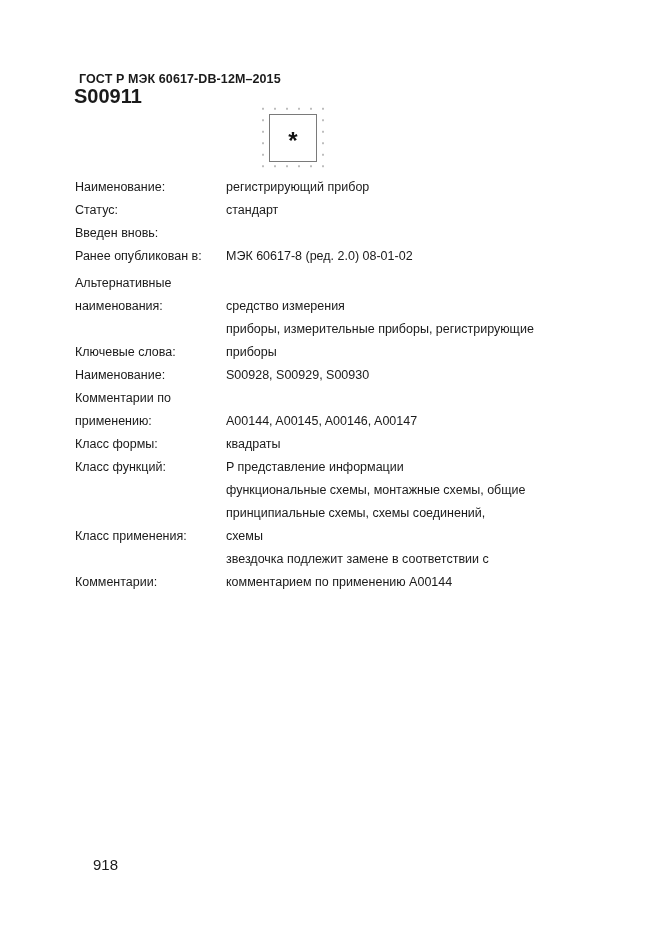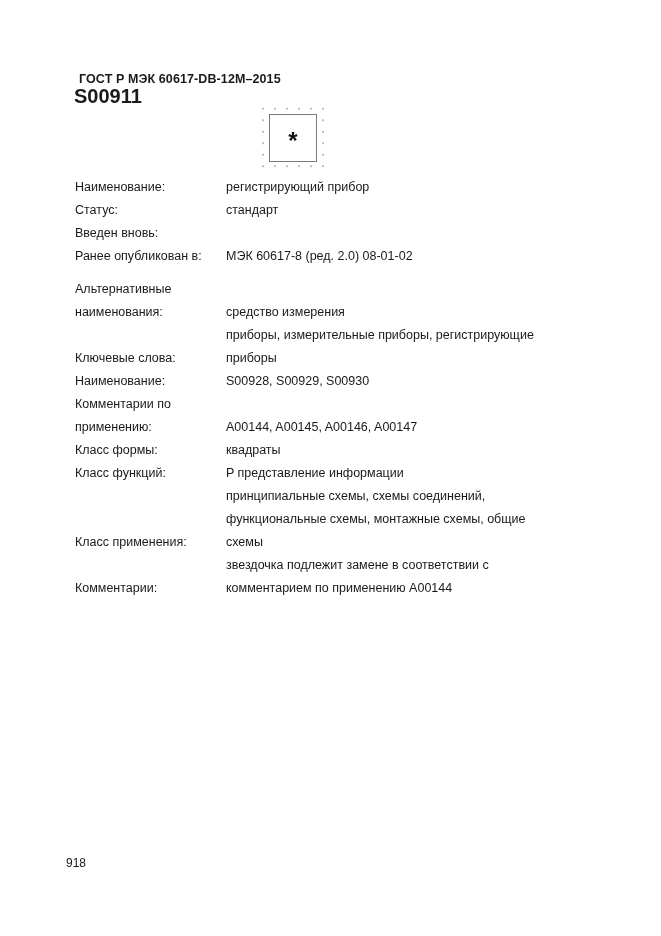--- a/index.html
+++ b/index.html
@@ -28,26 +28,26 @@
     display: flex; align-items: center; justify-content: center;
   }
   .symbol-asterisk {
     font-size: 24px; font-weight: bold; line-height: 1; margin-top: 6px; color: #111;
   }
   .fields {
     position: absolute; left: 75px; top: 179px; width: 520px;
     font-size: 12.5px;
   }
   .row { display: flex; align-items: flex-end; }
-  .row.gap { margin-top: 10px; }
+  .row.gap { margin-top: 4px; }
   .label { width: 151px; flex: 0 0 151px; }
   .value { flex: 1; }
   .line { height: 23px; line-height: 17px; white-space: nowrap; }
   .page-number {
-    position: absolute; left: 66px; top: 856px; font-size: 12px;
+    position: absolute; left: 93px; top: 856px; font-size: 15px;
   }
 </style>
 </head>
 <body>
 
 <div class="doc-header">ГОСТ Р МЭК 60617-DB-12M–2015</div>
 
 <div class="symbol-id">S00911</div>
 
 <div class="symbol-frame"></div>
@@ -145,22 +145,22 @@
     <div class="value">
         <div class="line">P представление информации</div>
       </div>
   </div>
 
   <div class="row">
     <div class="label">
         <div class="line">Класс применения:</div>
       </div>
     <div class="value">
+      <div class="line">функциональные схемы, монтажные схемы, общие</div>
       <div class="line">принципиальные схемы, схемы соединений,</div>
-      <div class="line">функциональные схемы, монтажные схемы, общие</div>
       <div class="line">схемы</div>
     </div>
   </div>
 
   <div class="row">
     <div class="label">
         <div class="line">Комментарии:</div>
       </div>
     <div class="value">
       <div class="line">звездочка подлежит замене в соответствии с</div>

